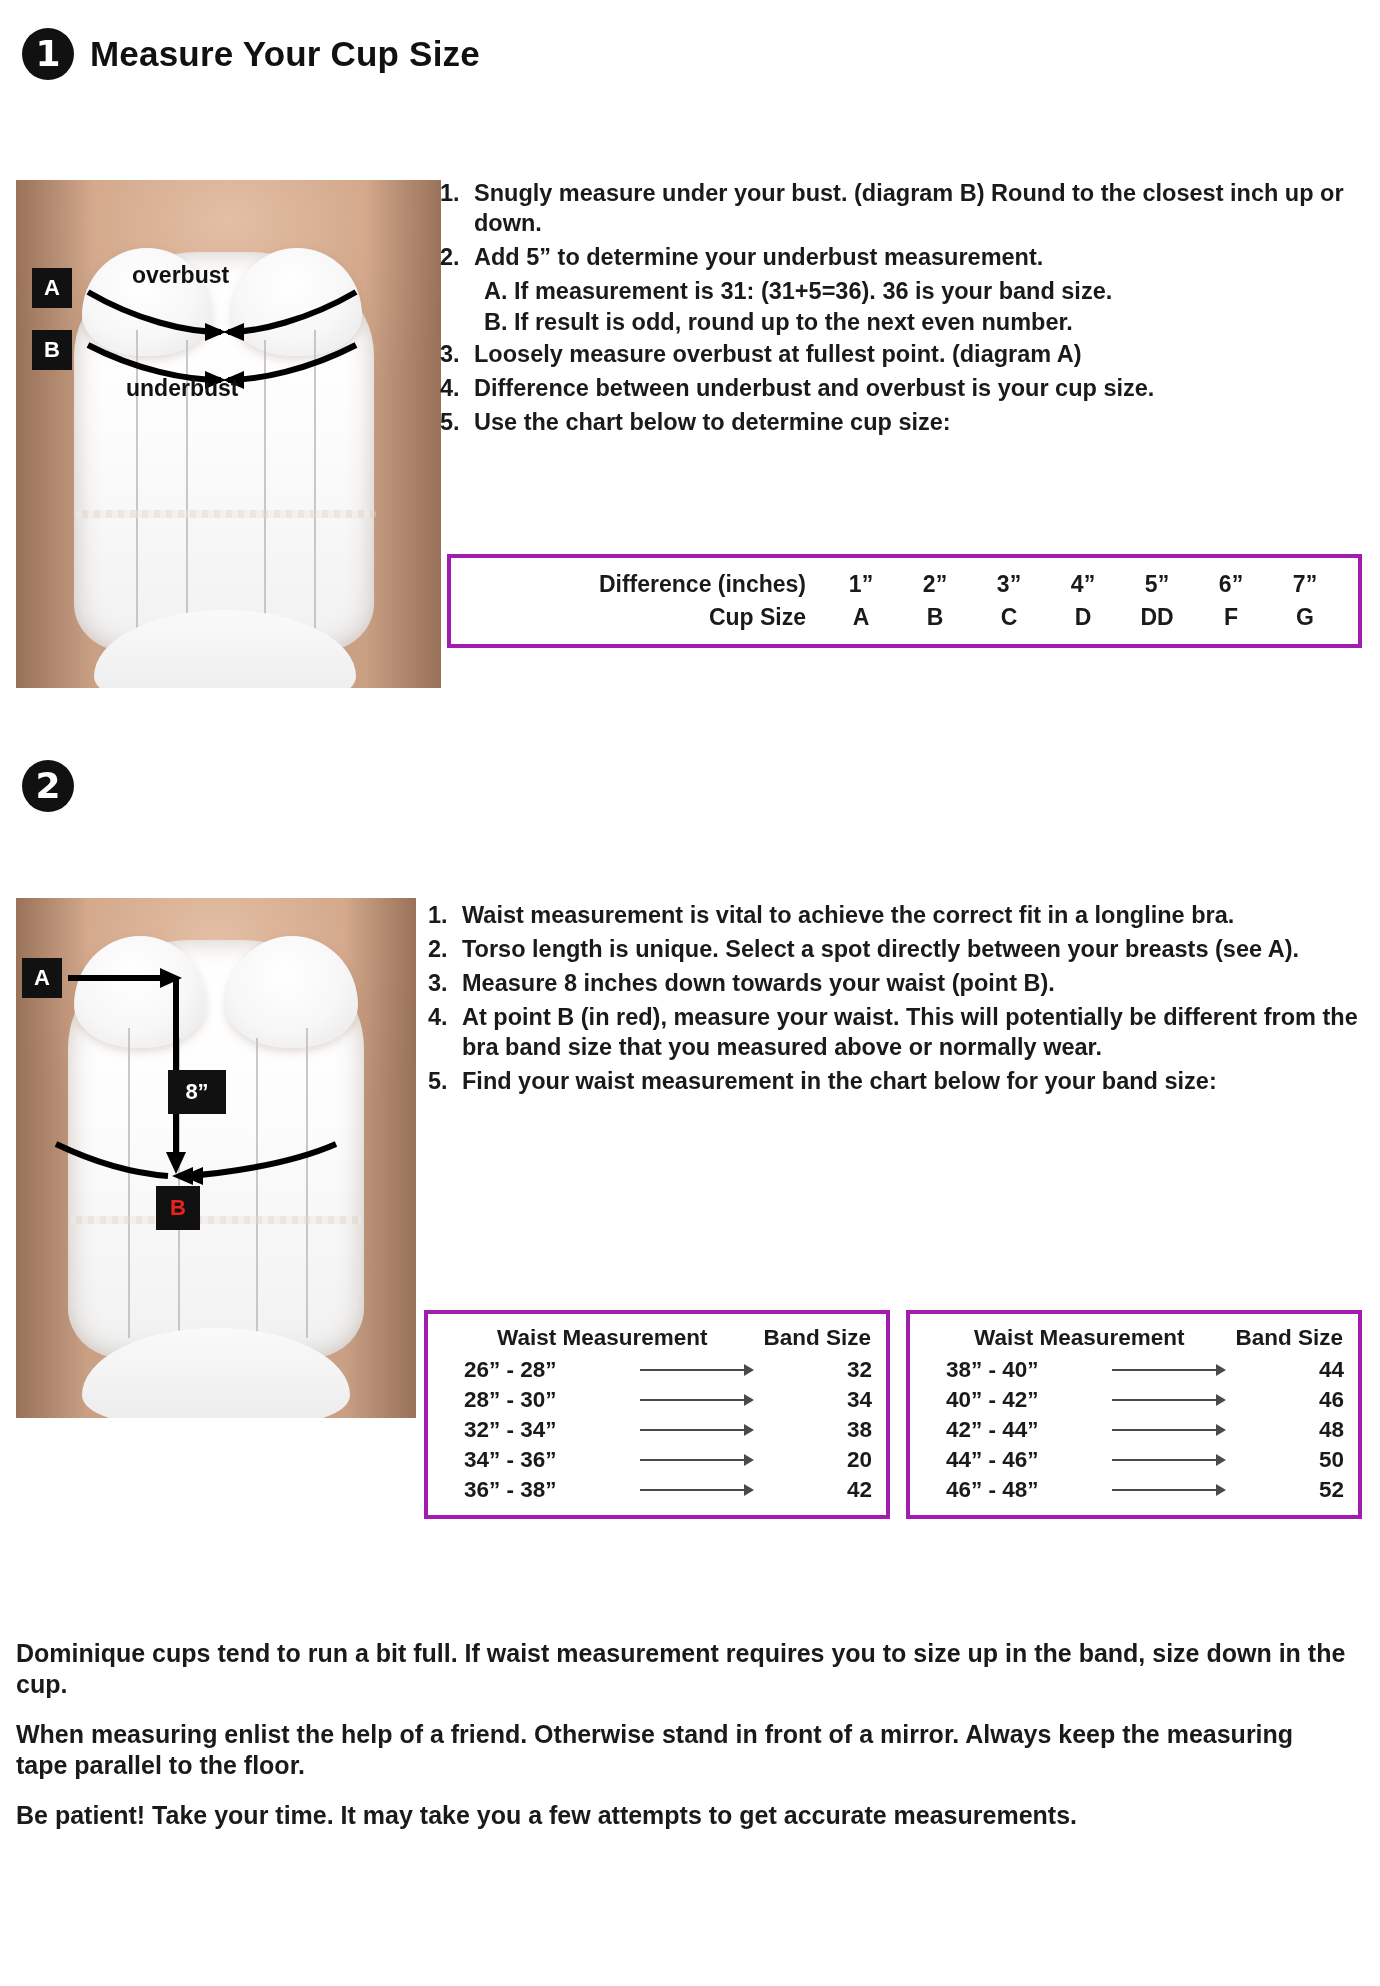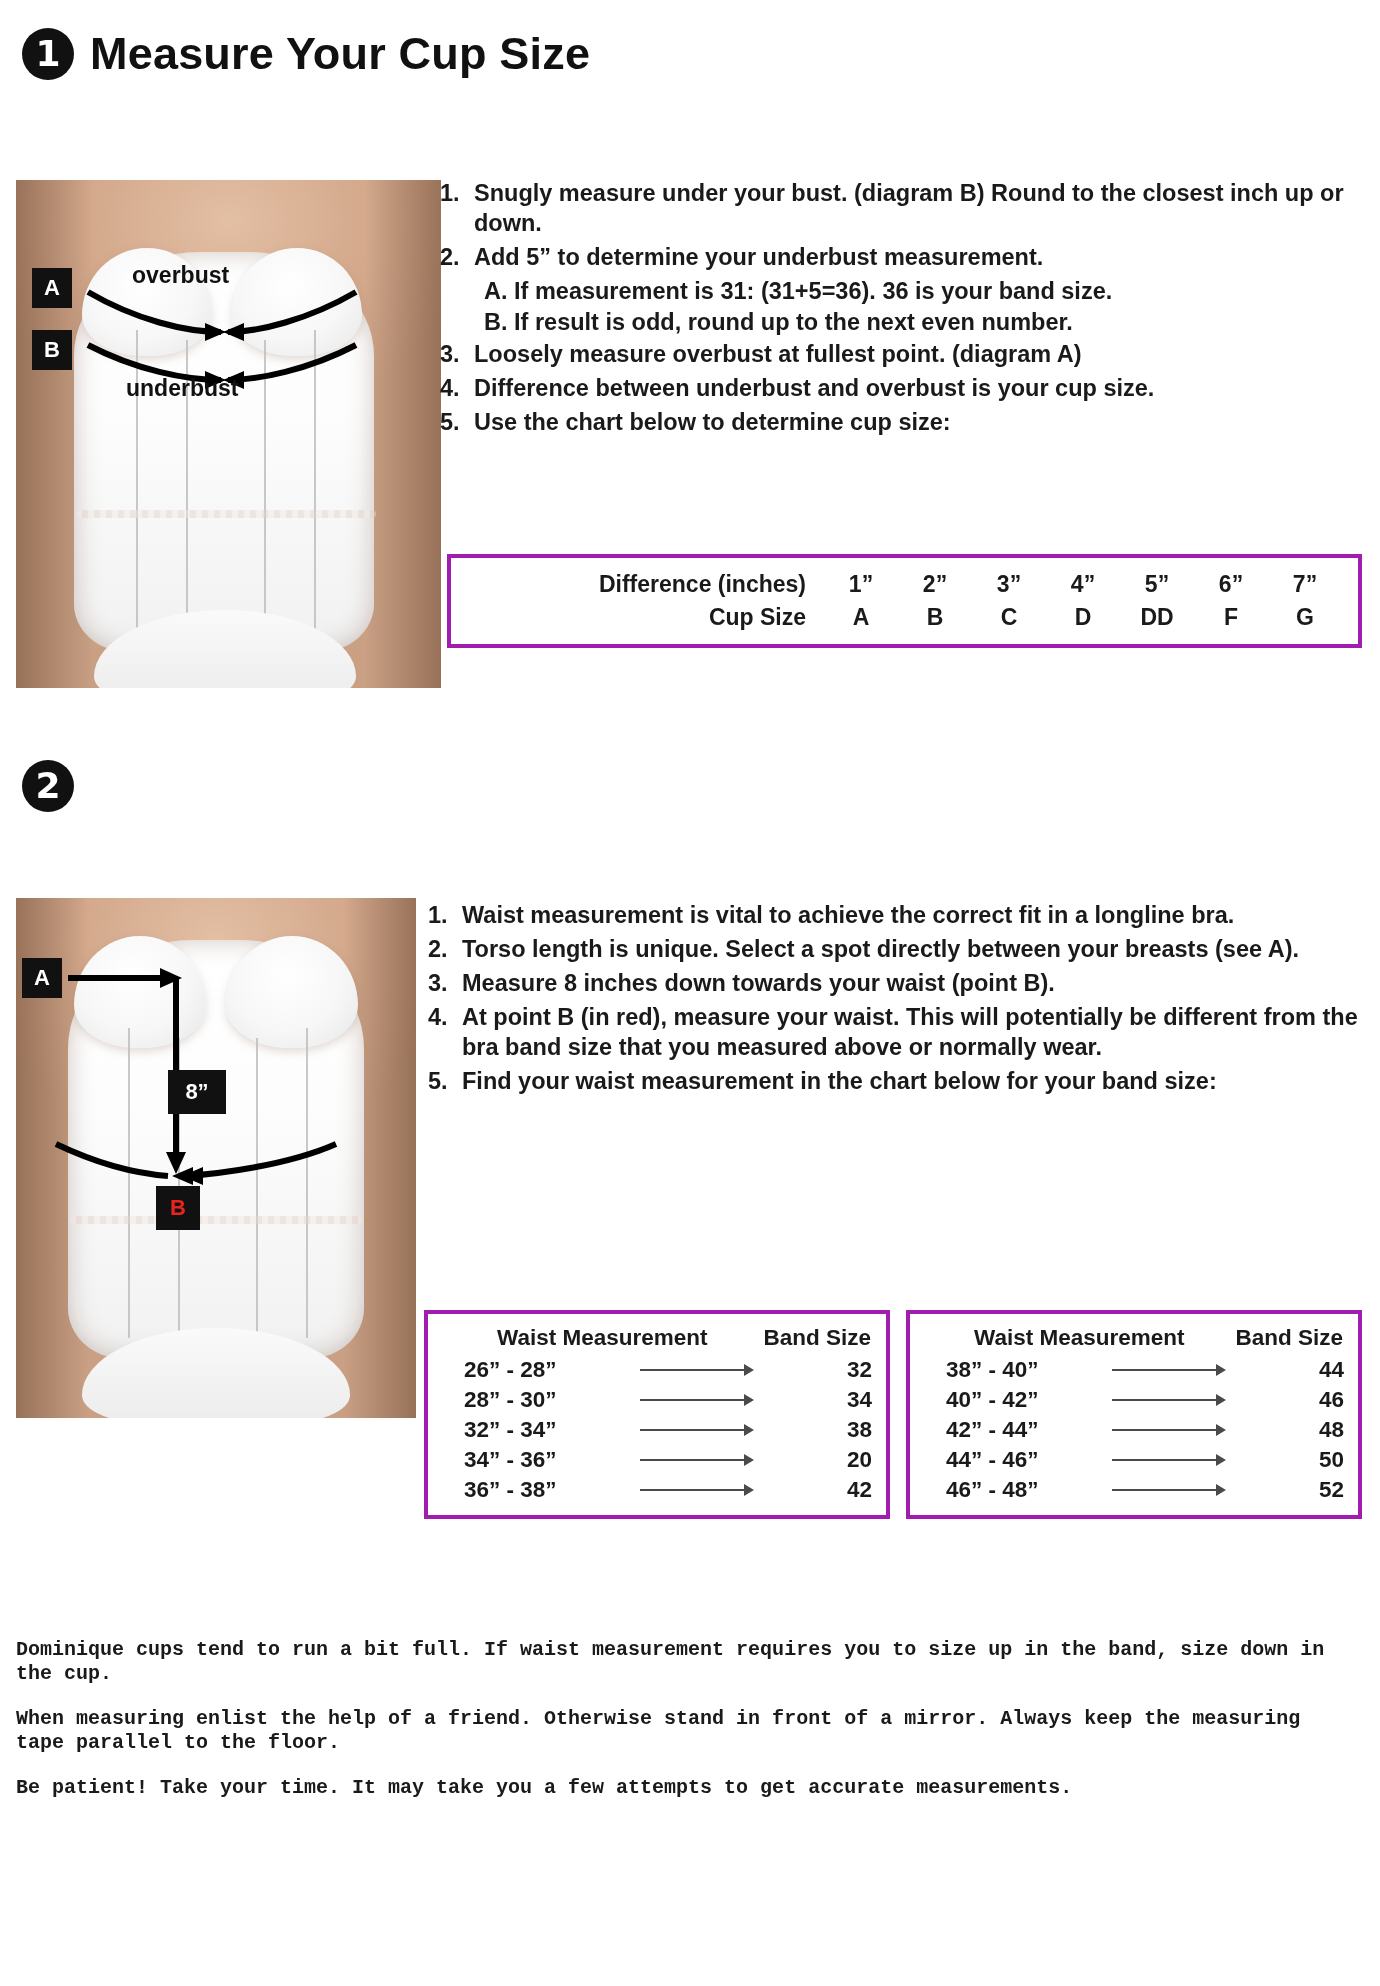--- a/index.html
+++ b/index.html
@@ -32,21 +32,21 @@
     font-size: 36px;
     font-weight: bold;
     display: flex;
     align-items: center;
     justify-content: center;
     font-family: "DejaVu Sans", sans-serif;
     line-height: 1;
     flex: 0 0 auto;
   }
   .section-title {
-    font-size: 45px;
+    font-size: 35px;
     font-weight: bold;
     letter-spacing: .2px;
     color: #111;
   }
 
   
   .photo {
     position: relative;
     overflow: hidden;
     background: #cfa88c;
@@ -204,25 +204,24 @@
     border-bottom: 6px solid transparent;
   }
 
   
   .footer-title {
     font-size: 26px;
     font-weight: bold;
     margin-bottom: 18px;
   }
   .footer-p {
-    font-size: 20px;
+    font-size: 25px;
     font-weight: bold;
     line-height: 1.22;
     margin-bottom: 20px;
-    font-family: Liberation Mono, monospace;
   }
 </style>
 </head>
 <body>
 
 <div class="page">
 
   <div style="position:absolute; left:22px; top:28px;" class="section-head">
     <div class="step-badge">1</div>
     <div class="section-title">Measure Your Cup Size</div>

